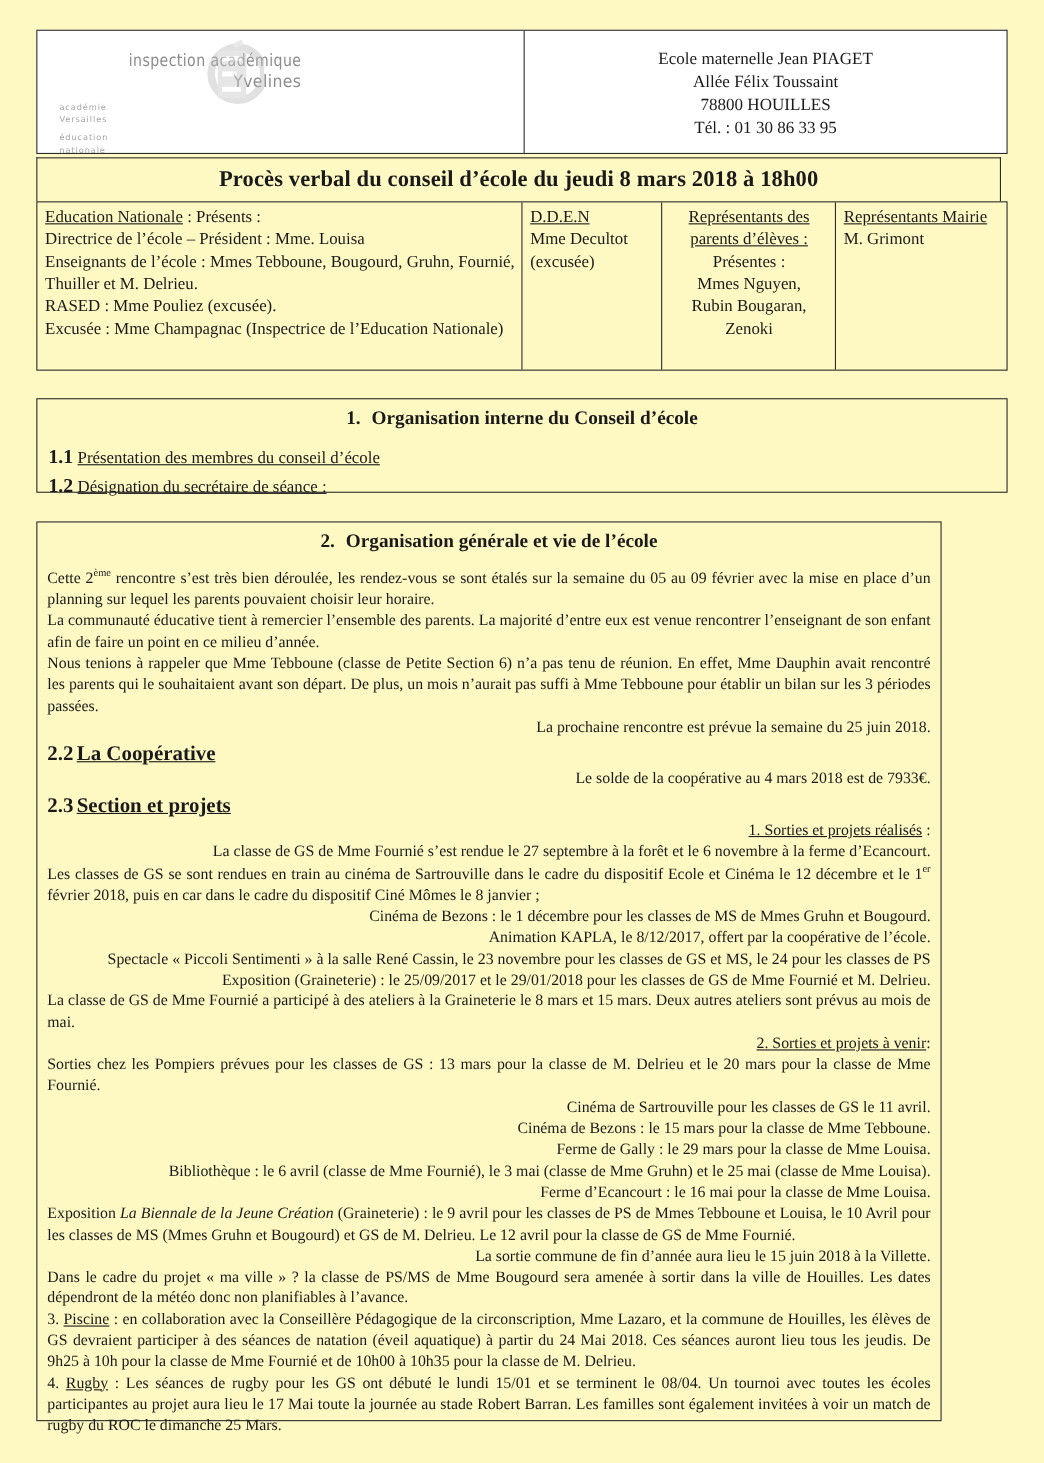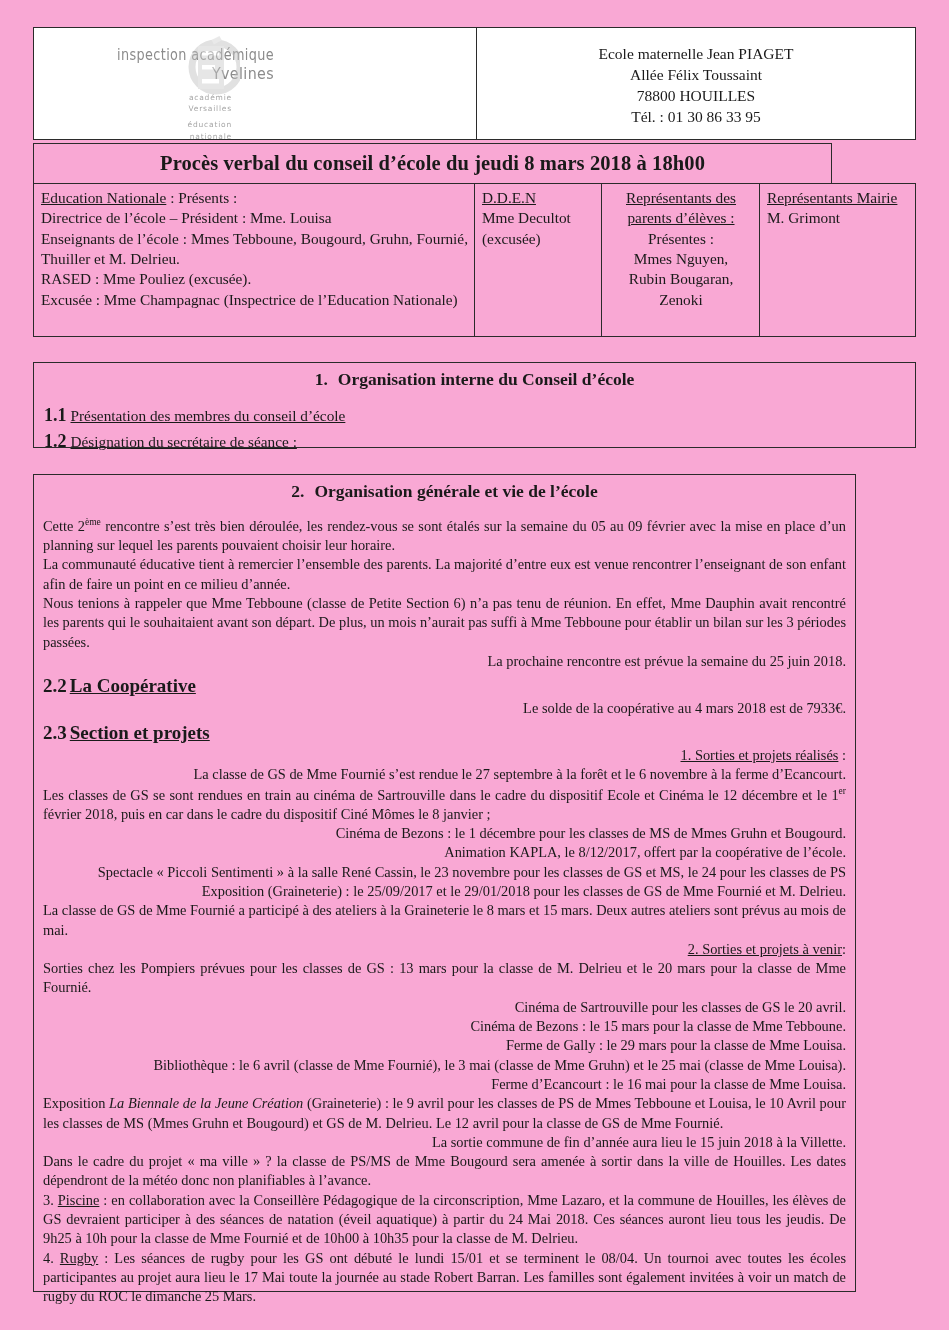--- a/index.html
+++ b/index.html
@@ -13,21 +13,21 @@
     font-family: "Liberation Serif", serif;
     color: #1a1a1a;
     position: relative;
     overflow: hidden;
   }
   .page {
     position: absolute;
     left: 0; top: 0;
     width: 949px;
     height: 1330px;
-    background: #f9a8d4;
+    background: #fef9c3;
   }
 
   
   .box {
     border: 1.5px solid #2b2b2b;
     box-sizing: border-box;
     background: #fff;
   }
 
   
@@ -67,21 +67,21 @@
     font-size: 15.5px;
     letter-spacing: 0.4px;
     color: #8b8b8b;
     text-align: right;
     line-height: 1.25;
     transform: scaleX(0.92);
     transform-origin: right center;
   }
   .logo-sub {
     margin-top: 7px;
-    text-align: right;
+    text-align: left;
     font-family: "DejaVu Sans", sans-serif;
     font-size: 7.5px;
     letter-spacing: 0.8px;
     color: #a5a5a5;
     line-height: 1.5;
     padding-right: 42px;
   }
   .logo-sub .grp { margin-bottom: 5px; }
   .logo-e {
     position: absolute;
@@ -98,21 +98,21 @@
     font-size: 15.5px;
     line-height: 1.35;
     color: #1a1a1a;
   }
 
   
   .title-bar {
     position: absolute;
     left: 33px;
     top: 143px;
-    width: 799px;
+    width: 877px;
     height: 40px;
     border: 1.5px solid #2b2b2b;
     border-bottom: none;
     box-sizing: border-box;
     display: flex;
     align-items: center;
     justify-content: center;
   }
   .title-bar .t {
     font-weight: bold;
@@ -319,21 +319,21 @@
     <p class="p">Les classes de GS se sont rendues en train au cinéma de Sartrouville dans le cadre du dispositif Ecole et Cinéma le 12 décembre et le 1<span class="small-sup">er</span> février 2018, puis en car dans le cadre du dispositif Ciné Mômes le 8 janvier ;</p>
     <p class="p nj">Cinéma de Bezons : le 1 décembre  pour les classes de MS de Mmes Gruhn et Bougourd.</p>
     <p class="p nj">Animation KAPLA, le 8/12/2017, offert par la coopérative de l’école.</p>
     <p class="p nj">Spectacle « Piccoli Sentimenti » à la salle René Cassin, le 23 novembre pour les classes de GS et MS, le 24 pour les classes de PS</p>
     <p class="p nj">Exposition (Graineterie) : le 25/09/2017 et le 29/01/2018 pour les classes de GS de Mme Fournié et M. Delrieu.</p>
     <p class="p">La classe de GS de Mme Fournié a participé à des ateliers à la Graineterie le 8 mars et 15 mars. Deux autres ateliers sont prévus au mois de mai.</p>
 
     <p class="p nj"><span class="u">2. Sorties et projets à venir</span><span>:</span></p>
 
     <p class="p">Sorties chez les Pompiers prévues pour les classes de GS : 13 mars pour la classe de M. Delrieu et le 20 mars pour la classe de Mme Fournié.</p>
-    <p class="p nj">Cinéma de Sartrouville pour les classes de GS le 20 avril.</p>
+    <p class="p nj">Cinéma de Sartrouville pour les classes de GS le 11 avril.</p>
     <p class="p nj">Cinéma de Bezons : le 15 mars pour la classe de Mme Tebboune.</p>
     <p class="p nj">Ferme de Gally : le 29 mars pour la classe de Mme Louisa.</p>
     <p class="p nj">Bibliothèque : le 6 avril (classe de Mme Fournié), le 3 mai  (classe de Mme Gruhn) et le 25 mai (classe de Mme Louisa).</p>
     <p class="p nj">Ferme d’Ecancourt : le 16 mai pour la classe de Mme Louisa.</p>
 
     <p class="p"><span>Exposition </span><span class="it">La Biennale de la Jeune Création</span><span> (Graineterie) : le 9 avril pour les classes de PS de Mmes Tebboune et Louisa, le 10 Avril pour les classes de MS (Mmes Gruhn et Bougourd) et GS de M. Delrieu. Le 12 avril  pour la classe de GS de Mme Fournié.</span></p>
 
     <p class="p nj">La sortie commune de fin d’année aura lieu le 15 juin 2018 à la Villette.</p>
     <p class="p">Dans le cadre du projet « ma ville » ? la classe de PS/MS de Mme Bougourd sera amenée à sortir dans la ville de Houilles. Les dates dépendront de la météo donc non planifiables à l’avance.</p>
 

